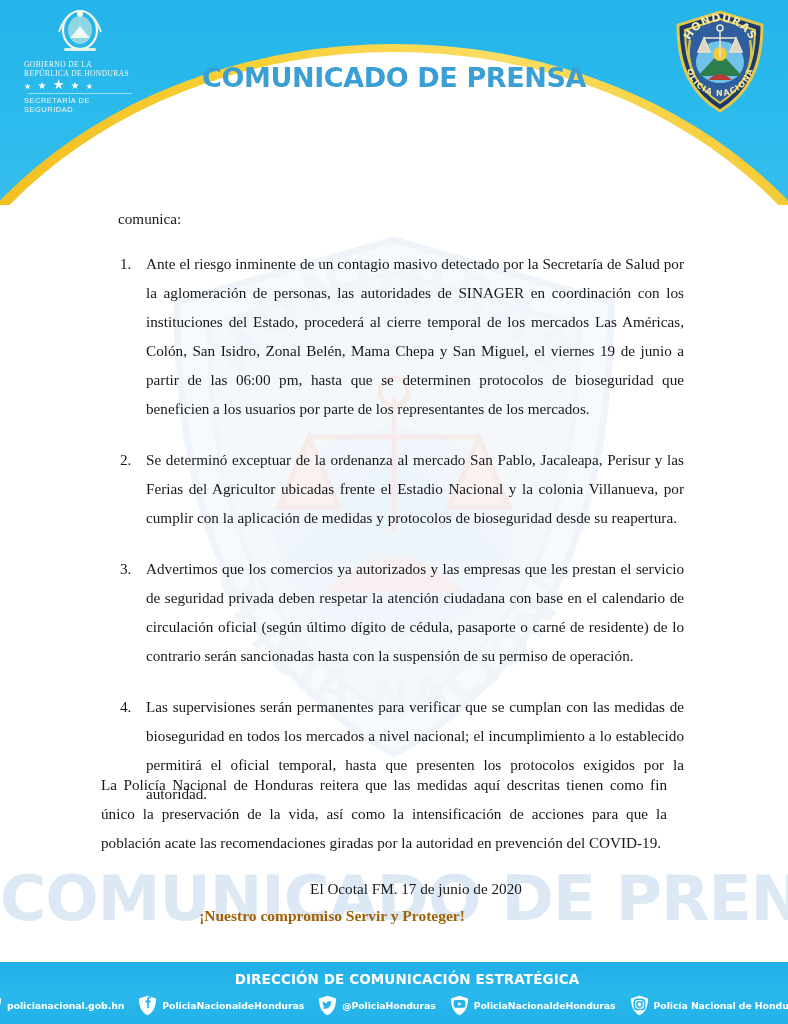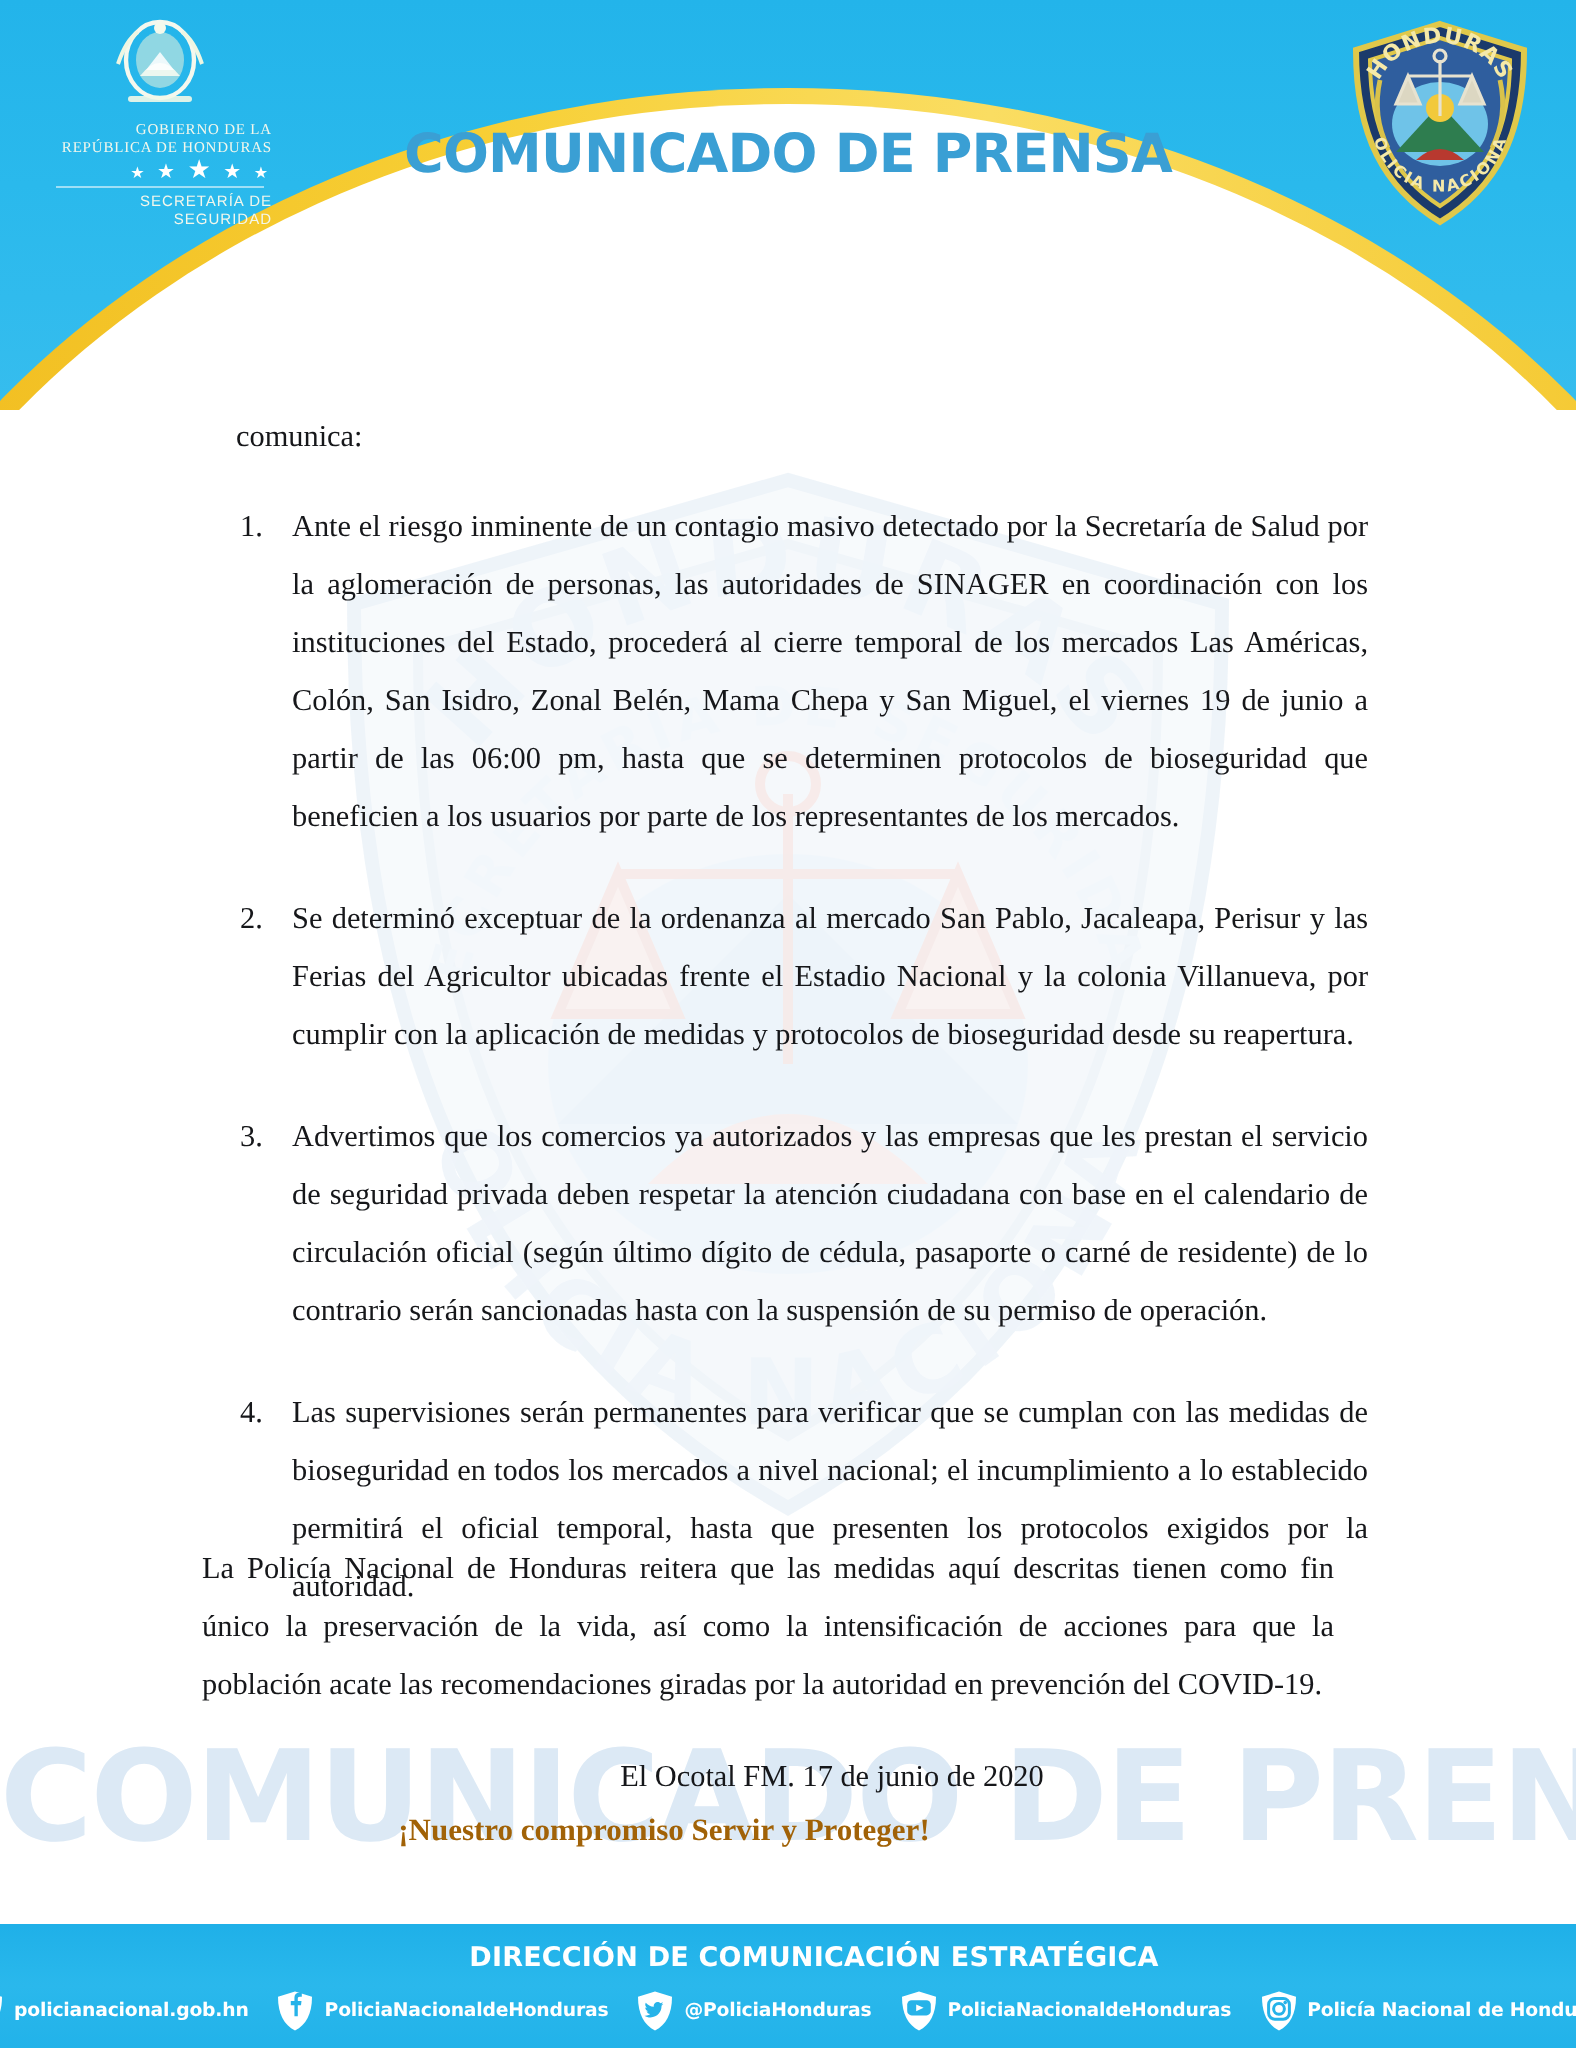--- a/index.html
+++ b/index.html
@@ -73,21 +73,21 @@
     color: #3a9fd4;
     z-index: 9;
   }
 
   
   .gov-logo {
     position: absolute;
     left: 24px;
     top: 8px;
     width: 112px;
-    text-align: right;
+    text-align: left;
     z-index: 9;
     color: #eef6ea;
   }
   .gov-crest { width: 56px; height: 50px; margin: 0 auto 2px; display:block; }
   .gov-line1 {
     font-family: "Liberation Serif", serif;
     font-size: 7.5px;
     letter-spacing: 0.4px;
     line-height: 9px;
     color: #f2f7ec;

